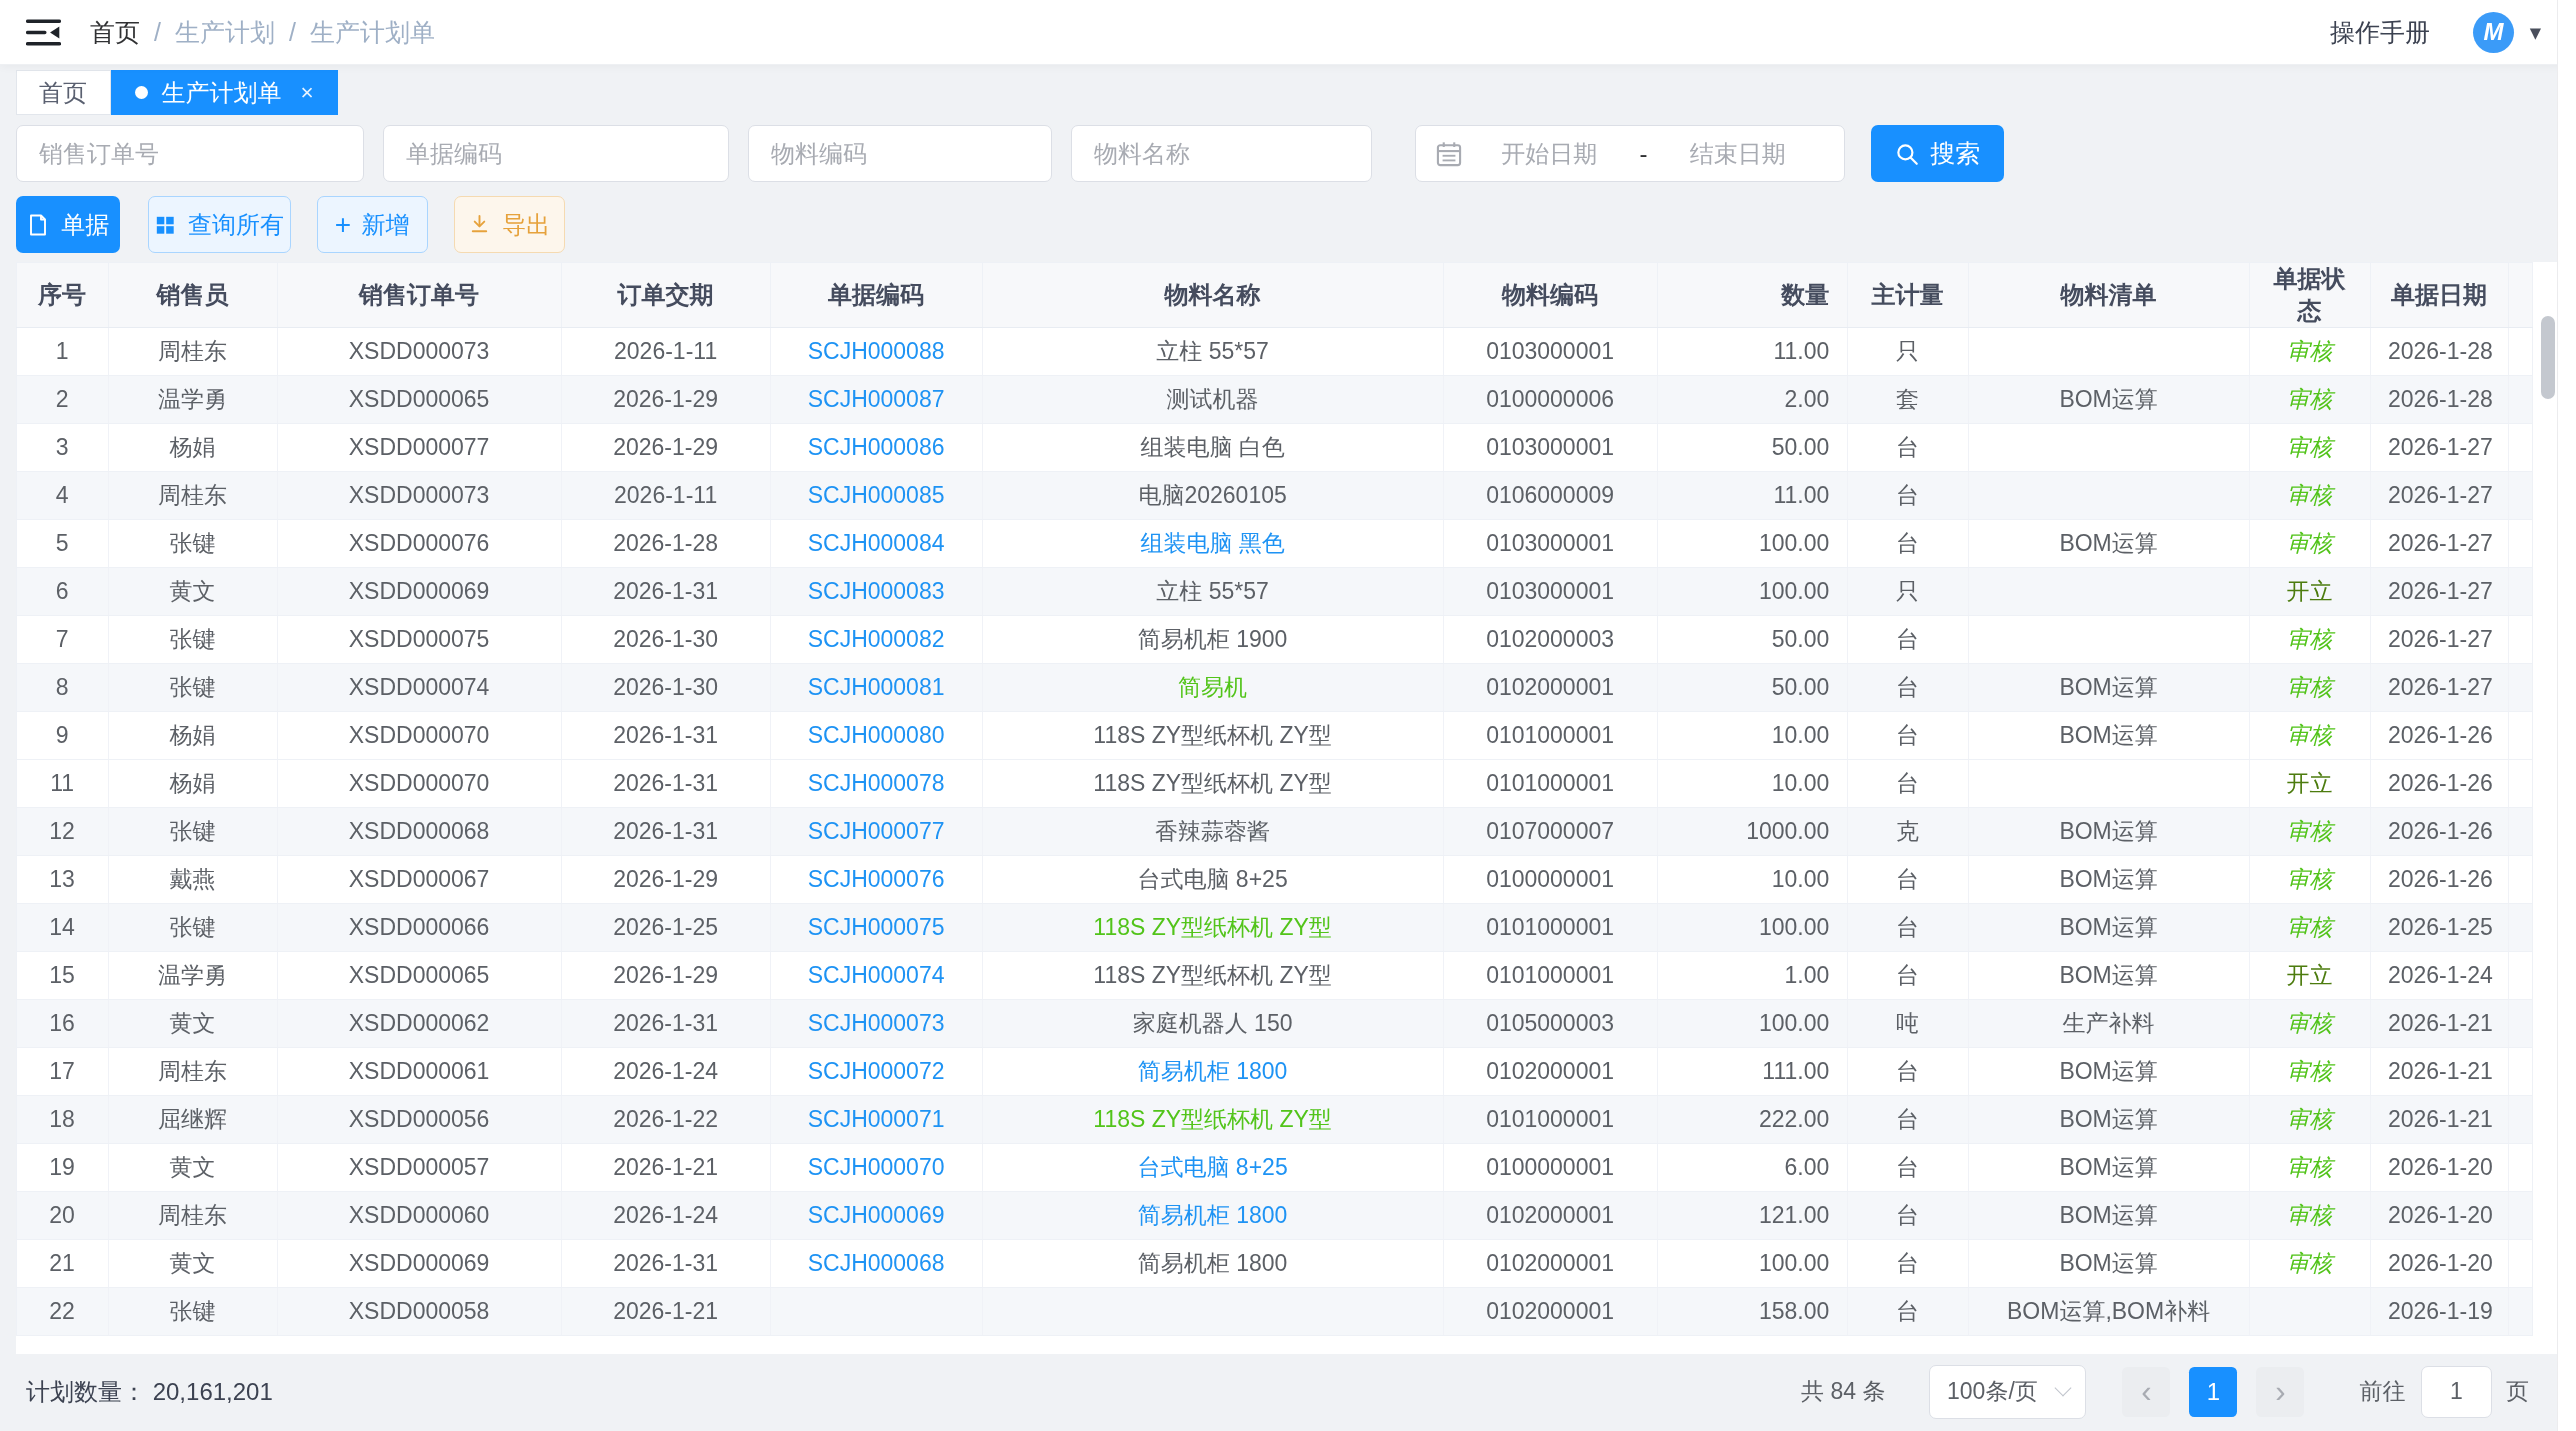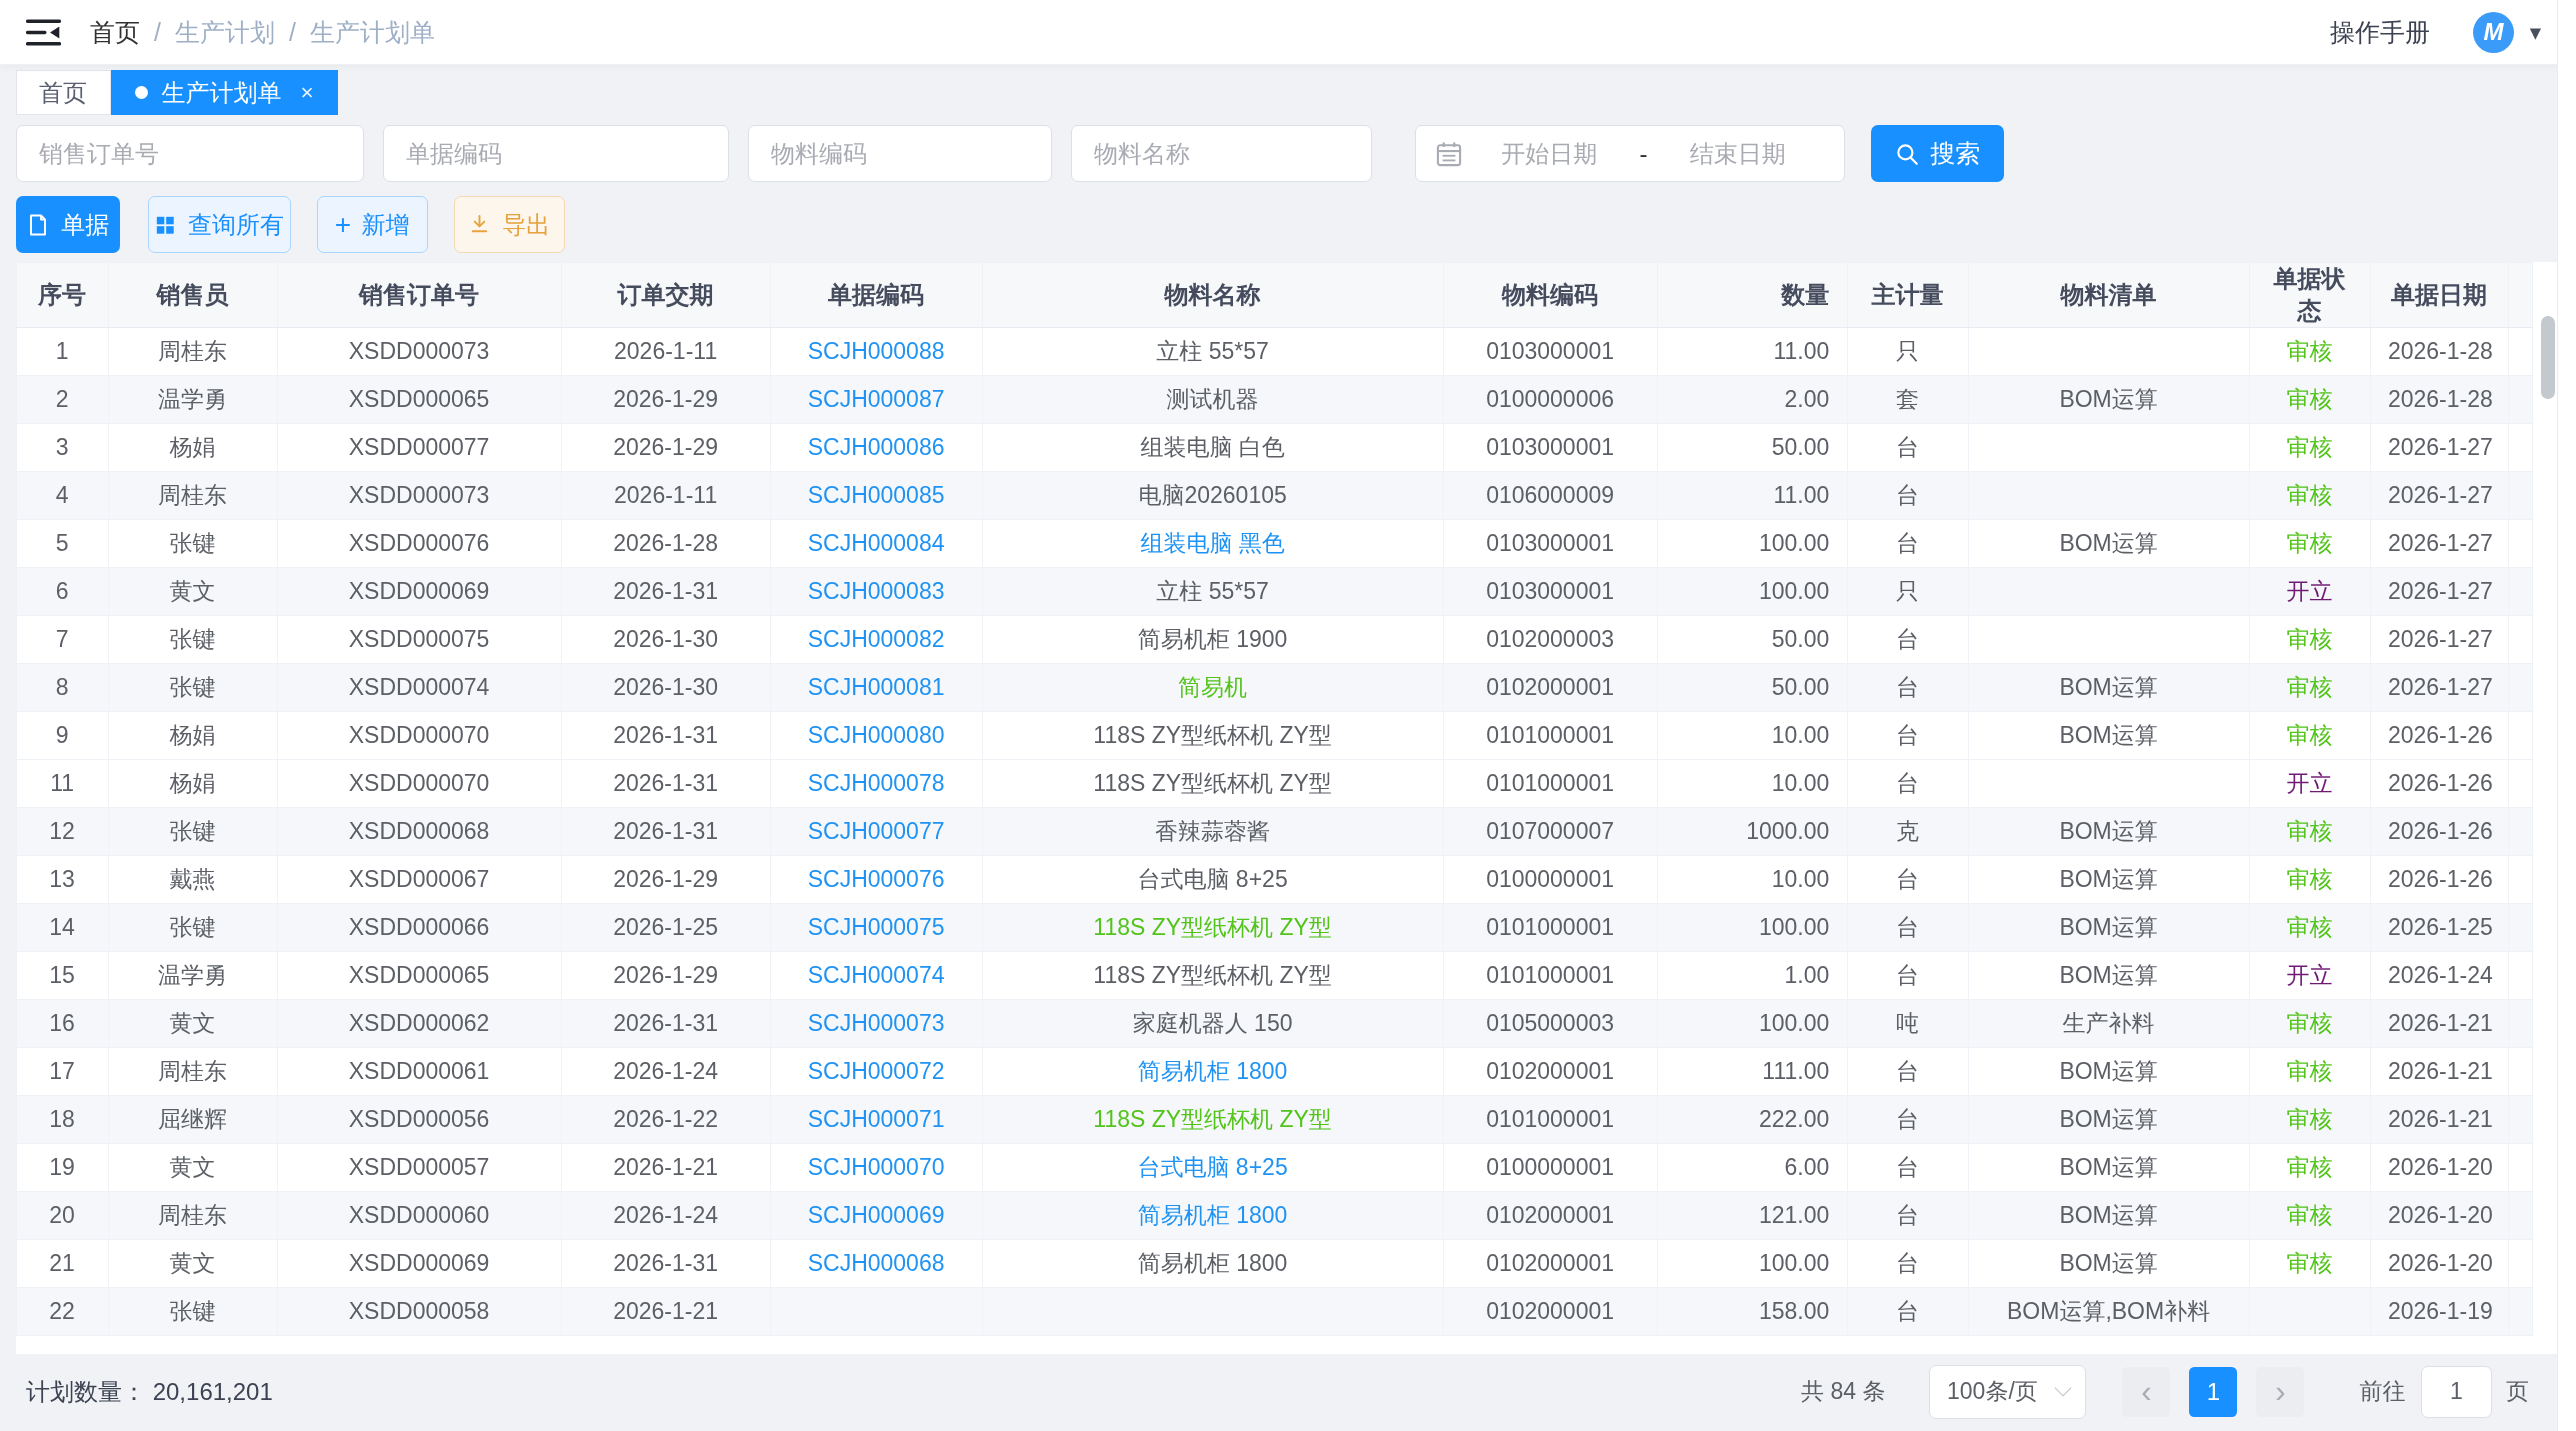--- a/index.html
+++ b/index.html
@@ -66,21 +66,21 @@
     border-top:1.7px solid #eef1f6; border-bottom:1.7px solid #e8ecf2; border-right:1.7px solid #eef1f6; padding:0 17.3px; }
   .grid th:first-child, .grid td:first-child { border-left:1.7px solid #eef1f6; }
   .grid th:last-child, .grid td:last-child { border-right:1.7px solid #eef1f6; }
   .grid td { height:48px; font-size:23px; color:#5c6066; text-align:center;
     border-bottom:1.7px solid #eef1f6; border-right:1.7px solid #f0f2f7; padding:0 17.3px;
     white-space:nowrap; overflow:hidden; }
   .grid tr.striped td { background:#f5f7fa; }
   .al-right { text-align:right !important; }
   .doc-link { color:#1e93f4; cursor:pointer; }
   .m-dark { color:#5c6066; } .m-blue { color:#1e93f4; cursor:pointer; } .m-green { color:#52c41a; cursor:pointer; }
-  .s-green { color:#52c41a; } .s-orange { color:#701a75; }
+  .s-green { color:#52c41a;font-style:italic; } .s-orange { color:#4d7c0f; }
   .v-scrollthumb { position:absolute; top:54px; right:5.2px; width:14.7px; height:83px;
     background:#c4c8cf; border-radius:7.8px; }
 
   
   .pagefoot { height:76px; display:flex; align-items:center; padding:0 47px 0 26px; }
   .plan-qty { font-size:24px; color:#3c4251; }
   .foot-right { margin-left:auto; display:flex; align-items:center; }
   .total-count { font-size:23px; color:#5c6066; margin-right:44px; }
   .size-select { width:157px; height:54px; background:#fff; border:1.7px solid #dcdfe6; border-radius:7px;
     display:flex; align-items:center; justify-content:center; font-size:23px; color:#5c6066;

